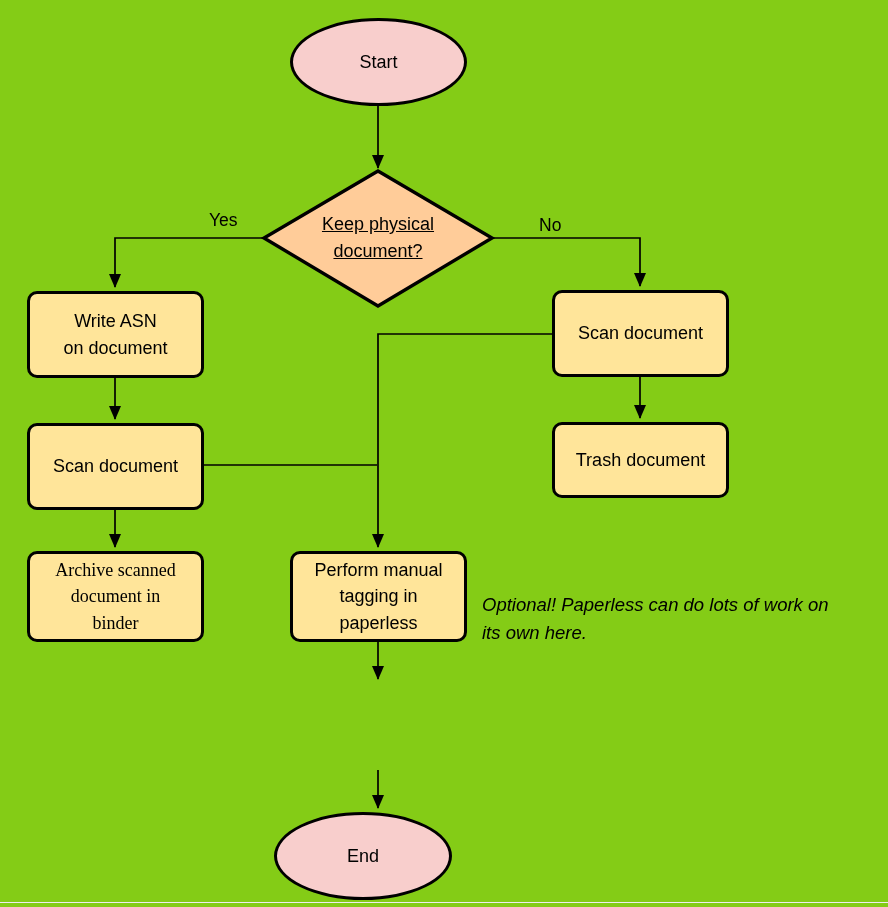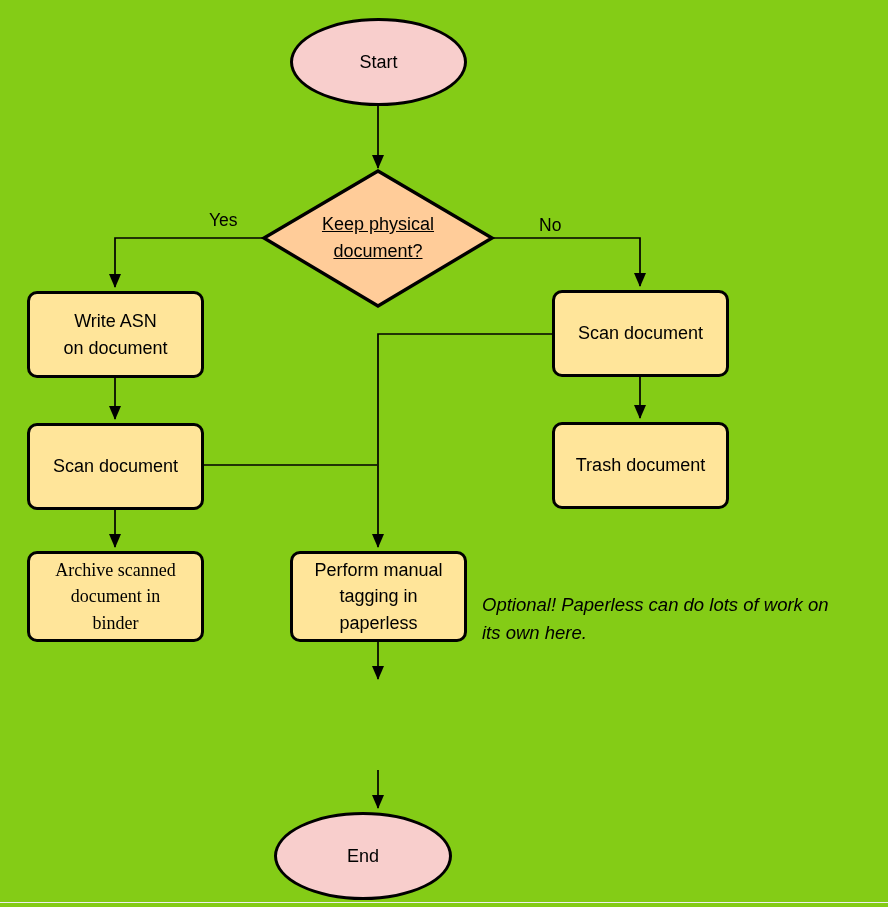--- a/index.html
+++ b/index.html
@@ -108,21 +108,21 @@
 on document</div>
 
   <div class="node process" style="left:27px; top:423px; width:177px; height:87px;">Scan document</div>
 
   <div class="node process" style="left:27px; top:551px; width:177px; height:91px; line-height:1.45;font-family:Liberation Serif, serif;">Archive scanned
 document in
 binder</div>
 
   <div class="node process" style="left:552px; top:290px; width:177px; height:87px;">Scan document</div>
 
-  <div class="node process" style="left:552px; top:422px; width:177px; height:87px;">Trash document</div>
+  <div class="node process" style="left:552px; top:422px; width:177px; height:76px;">Trash document</div>
 
   <div class="node process" style="left:290px; top:551px; width:177px; height:91px; line-height:1.45;">Perform manual
 tagging in
 paperless</div>
 
   <div class="note" style="left:482px; top:591px; width:402px;">Optional! Paperless can do lots of work on
 its own here.</div>
 
 
   <div class="node terminal" style="left:274px; top:812px; width:178px; height:88px;text-align:right;">End</div>

